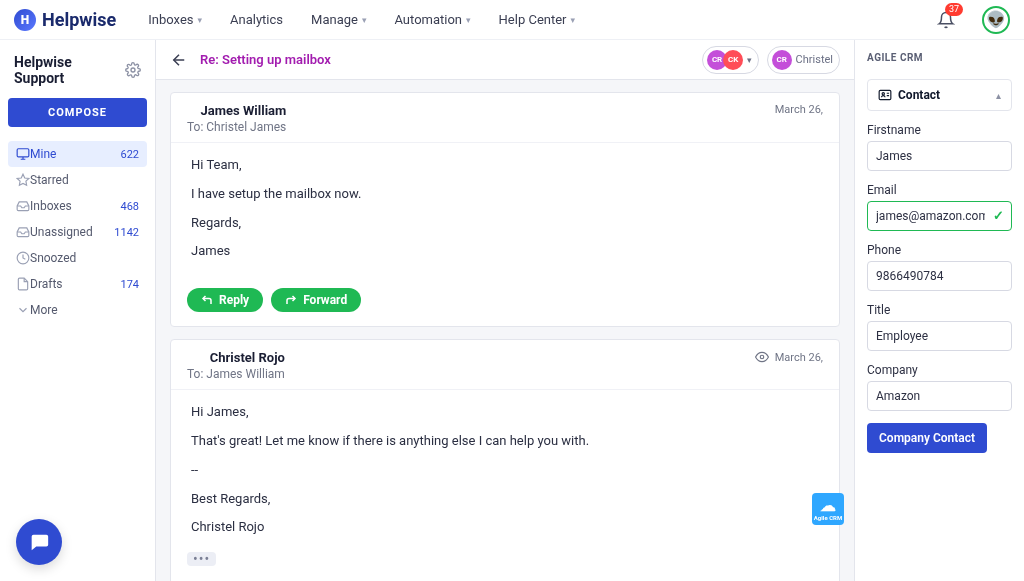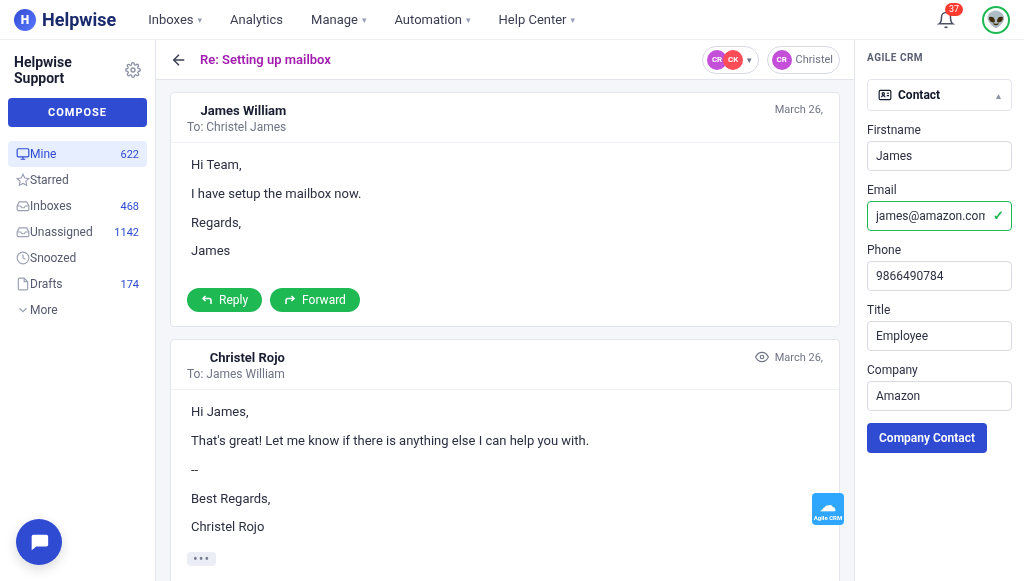--- a/index.html
+++ b/index.html
@@ -62,21 +62,21 @@
   
   .thread-body{flex:1;overflow-y:auto;padding:0 0 0 0;}
   .card{background:#fff;border:1px solid var(--border);border-radius:4px;margin:12px 14px 0;padding:0;}
   .msg-header{display:flex;justify-content:space-between;align-items:flex-start;padding:10px 16px 8px;text-align:right;}
   .from{font-weight:700;font-size:13px;color:#1a1e33;}
   .to{font-size:12px;color:var(--muted);margin-top:2px;}
   .date{font-size:11px;color:var(--muted);display:flex;align-items:center;gap:6px;}
   .msg-body{padding:4px 16px 14px;font-size:13px;color:#2b2f42;line-height:1.6;border-top:1px solid #f0f1f6;}
   .msg-body p{margin:8px 4px;}
   .actions{padding:4px 16px 14px;display:flex;gap:8px;}
-  .btn-green{background:var(--green);color:#fff;border:none;border-radius:16px;padding:5px 14px;font-size:12px;font-weight:400;display:flex;align-items:center;gap:6px;cursor:pointer;}
+  .btn-green{background:var(--green);color:#fff;border:none;border-radius:16px;padding:5px 14px;font-size:12px;font-weight:700;display:flex;align-items:center;gap:6px;cursor:pointer;}
   .dots{display:inline-block;background:#eceef5;border-radius:4px;padding:0 6px;font-size:14px;line-height:1;letter-spacing:1px;color:#7a7f94;margin-top:6px;}
   
   .agile-badge{position:absolute;right:180px;bottom:56px;width:32px;height:32px;background:#2fa7ff;border-radius:4px;display:flex;flex-direction:column;align-items:center;justify-content:center;color:#fff;font-size:6px;font-weight:700;cursor:pointer;}
   .agile-badge .cloud{font-size:16px;line-height:1;}
   
   
   .rail{width:170px;min-width:170px;background:#fff;border-left:1px solid var(--border);display:flex;flex-direction:column;padding:10px 12px;gap:12px;overflow-y:auto;}
   .rail-title{font-size:10px;font-weight:700;letter-spacing:0.5px;color:#5a5f74;padding:2px 0 4px;}
   .rail-section{border:1px solid var(--border);border-radius:4px;padding:8px 10px;display:flex;align-items:center;justify-content:space-between;cursor:pointer;}
   .rail-section .hdr{display:flex;align-items:center;gap:6px;font-size:12px;font-weight:700;color:#0f172a;}

